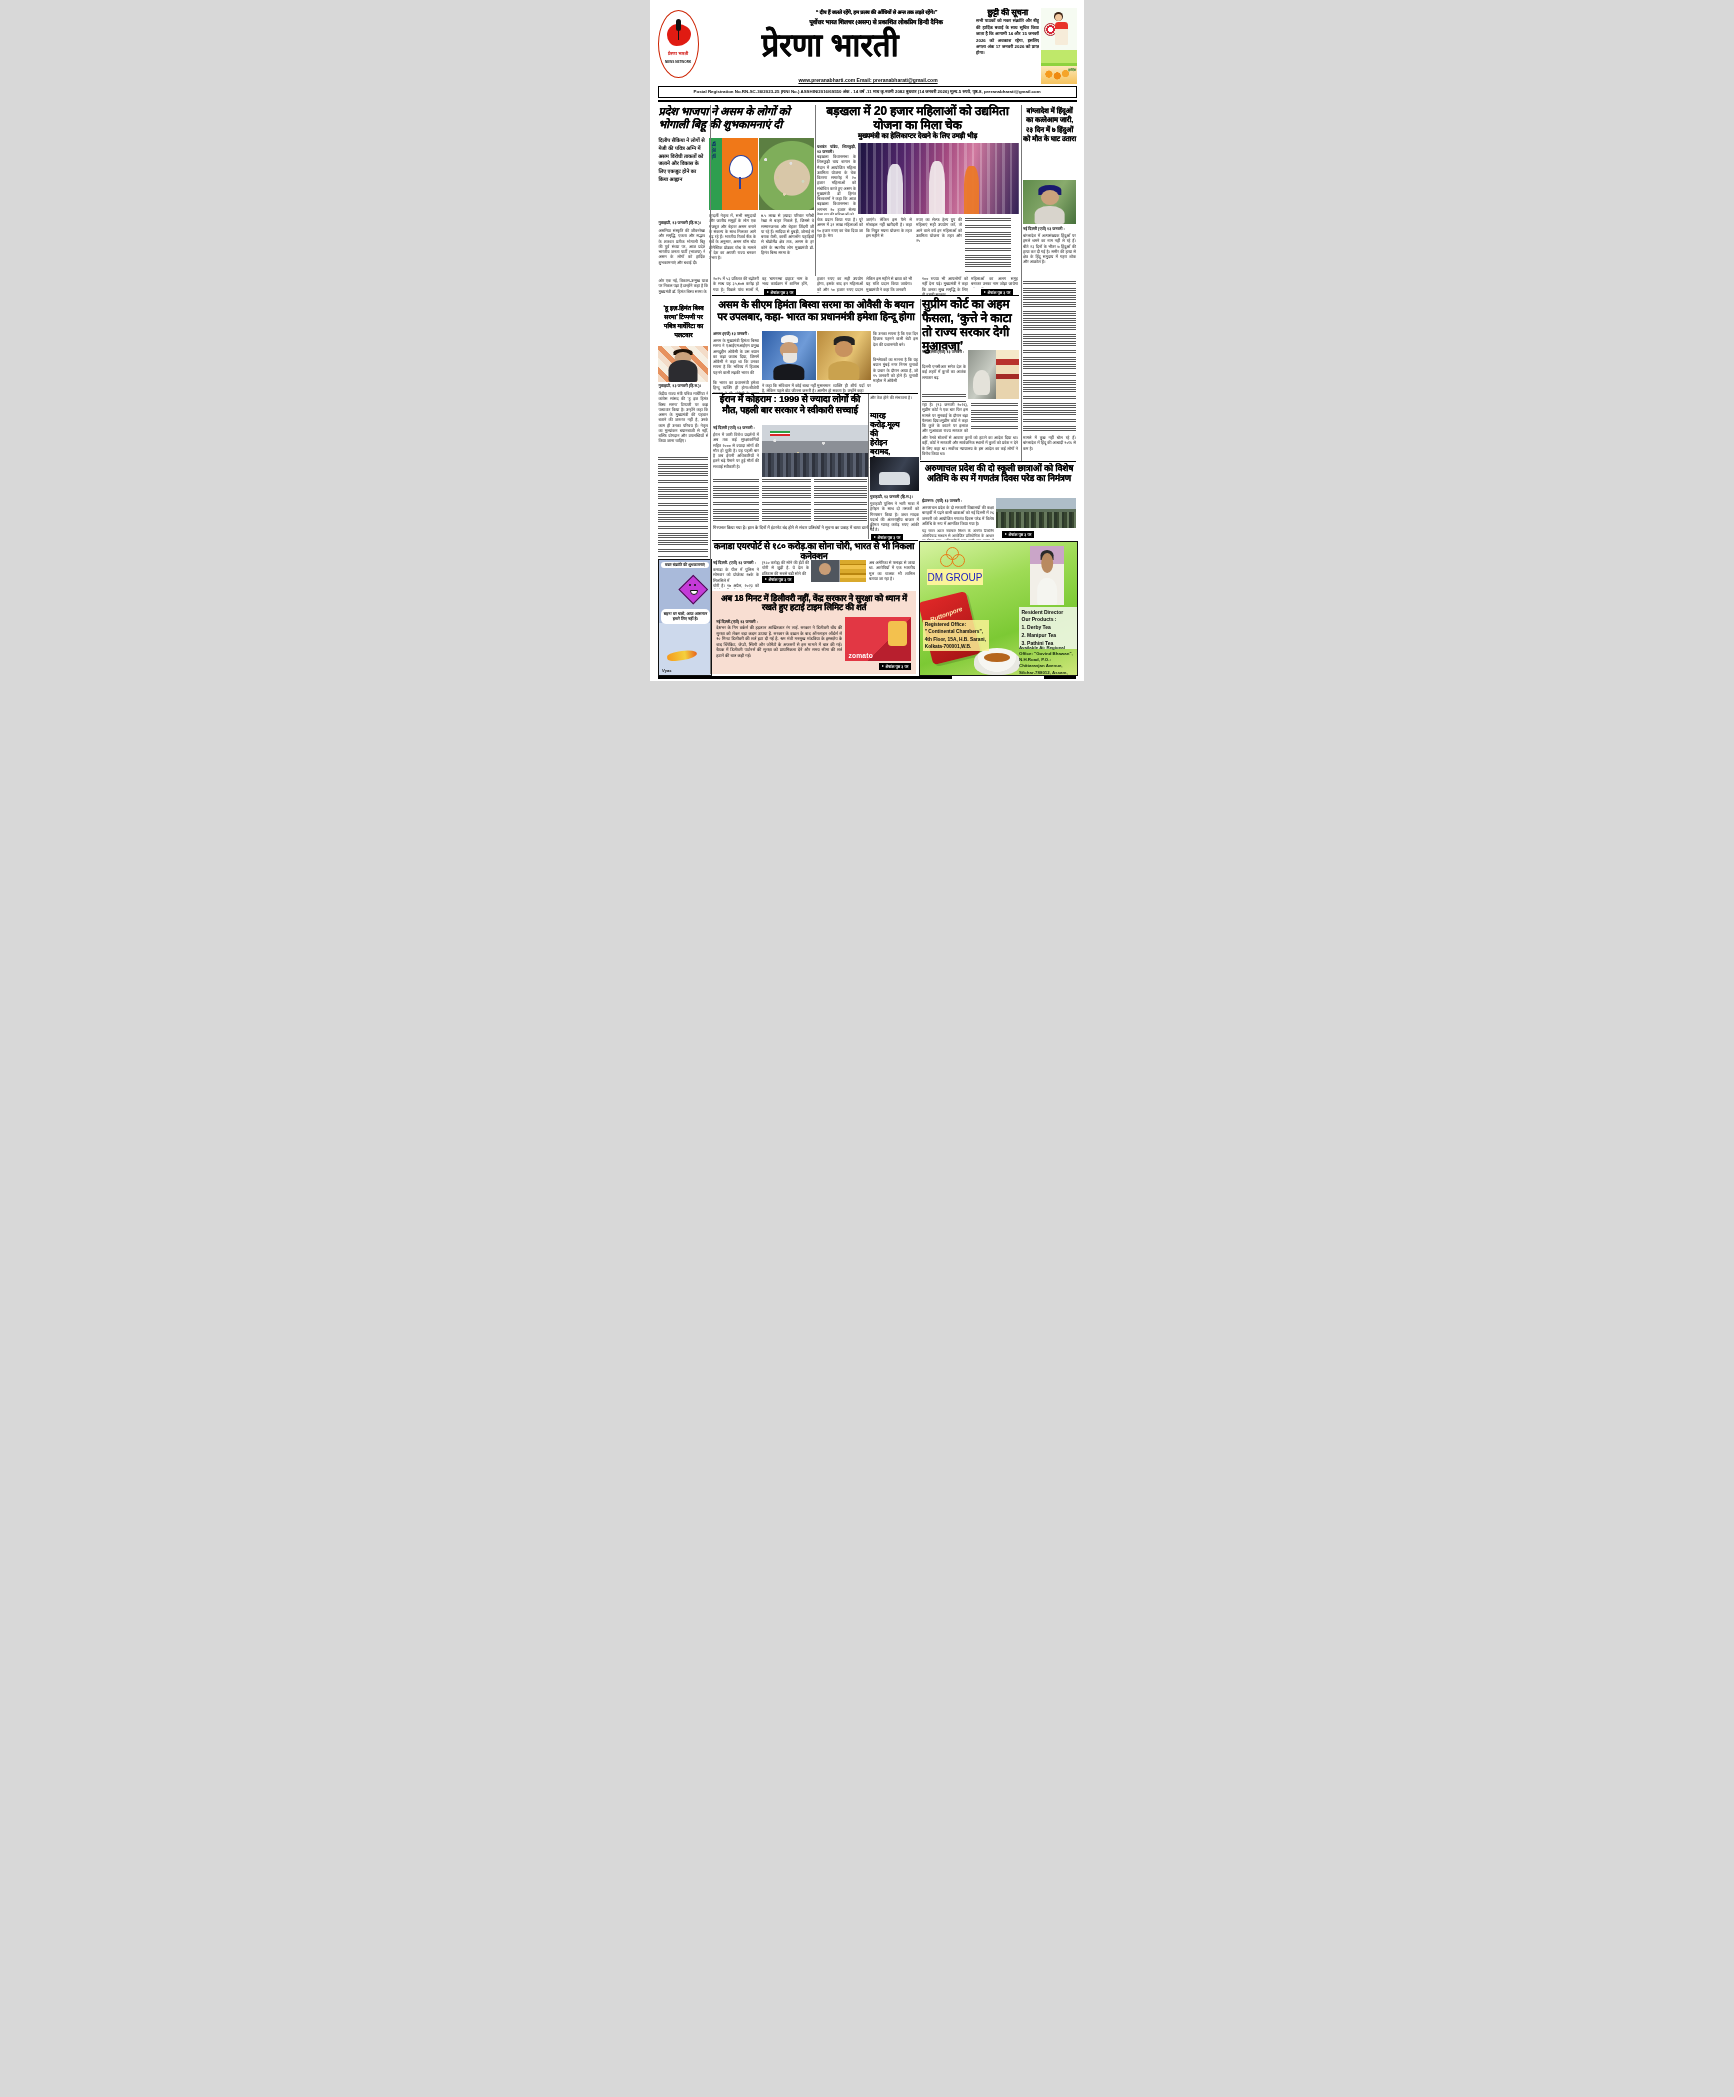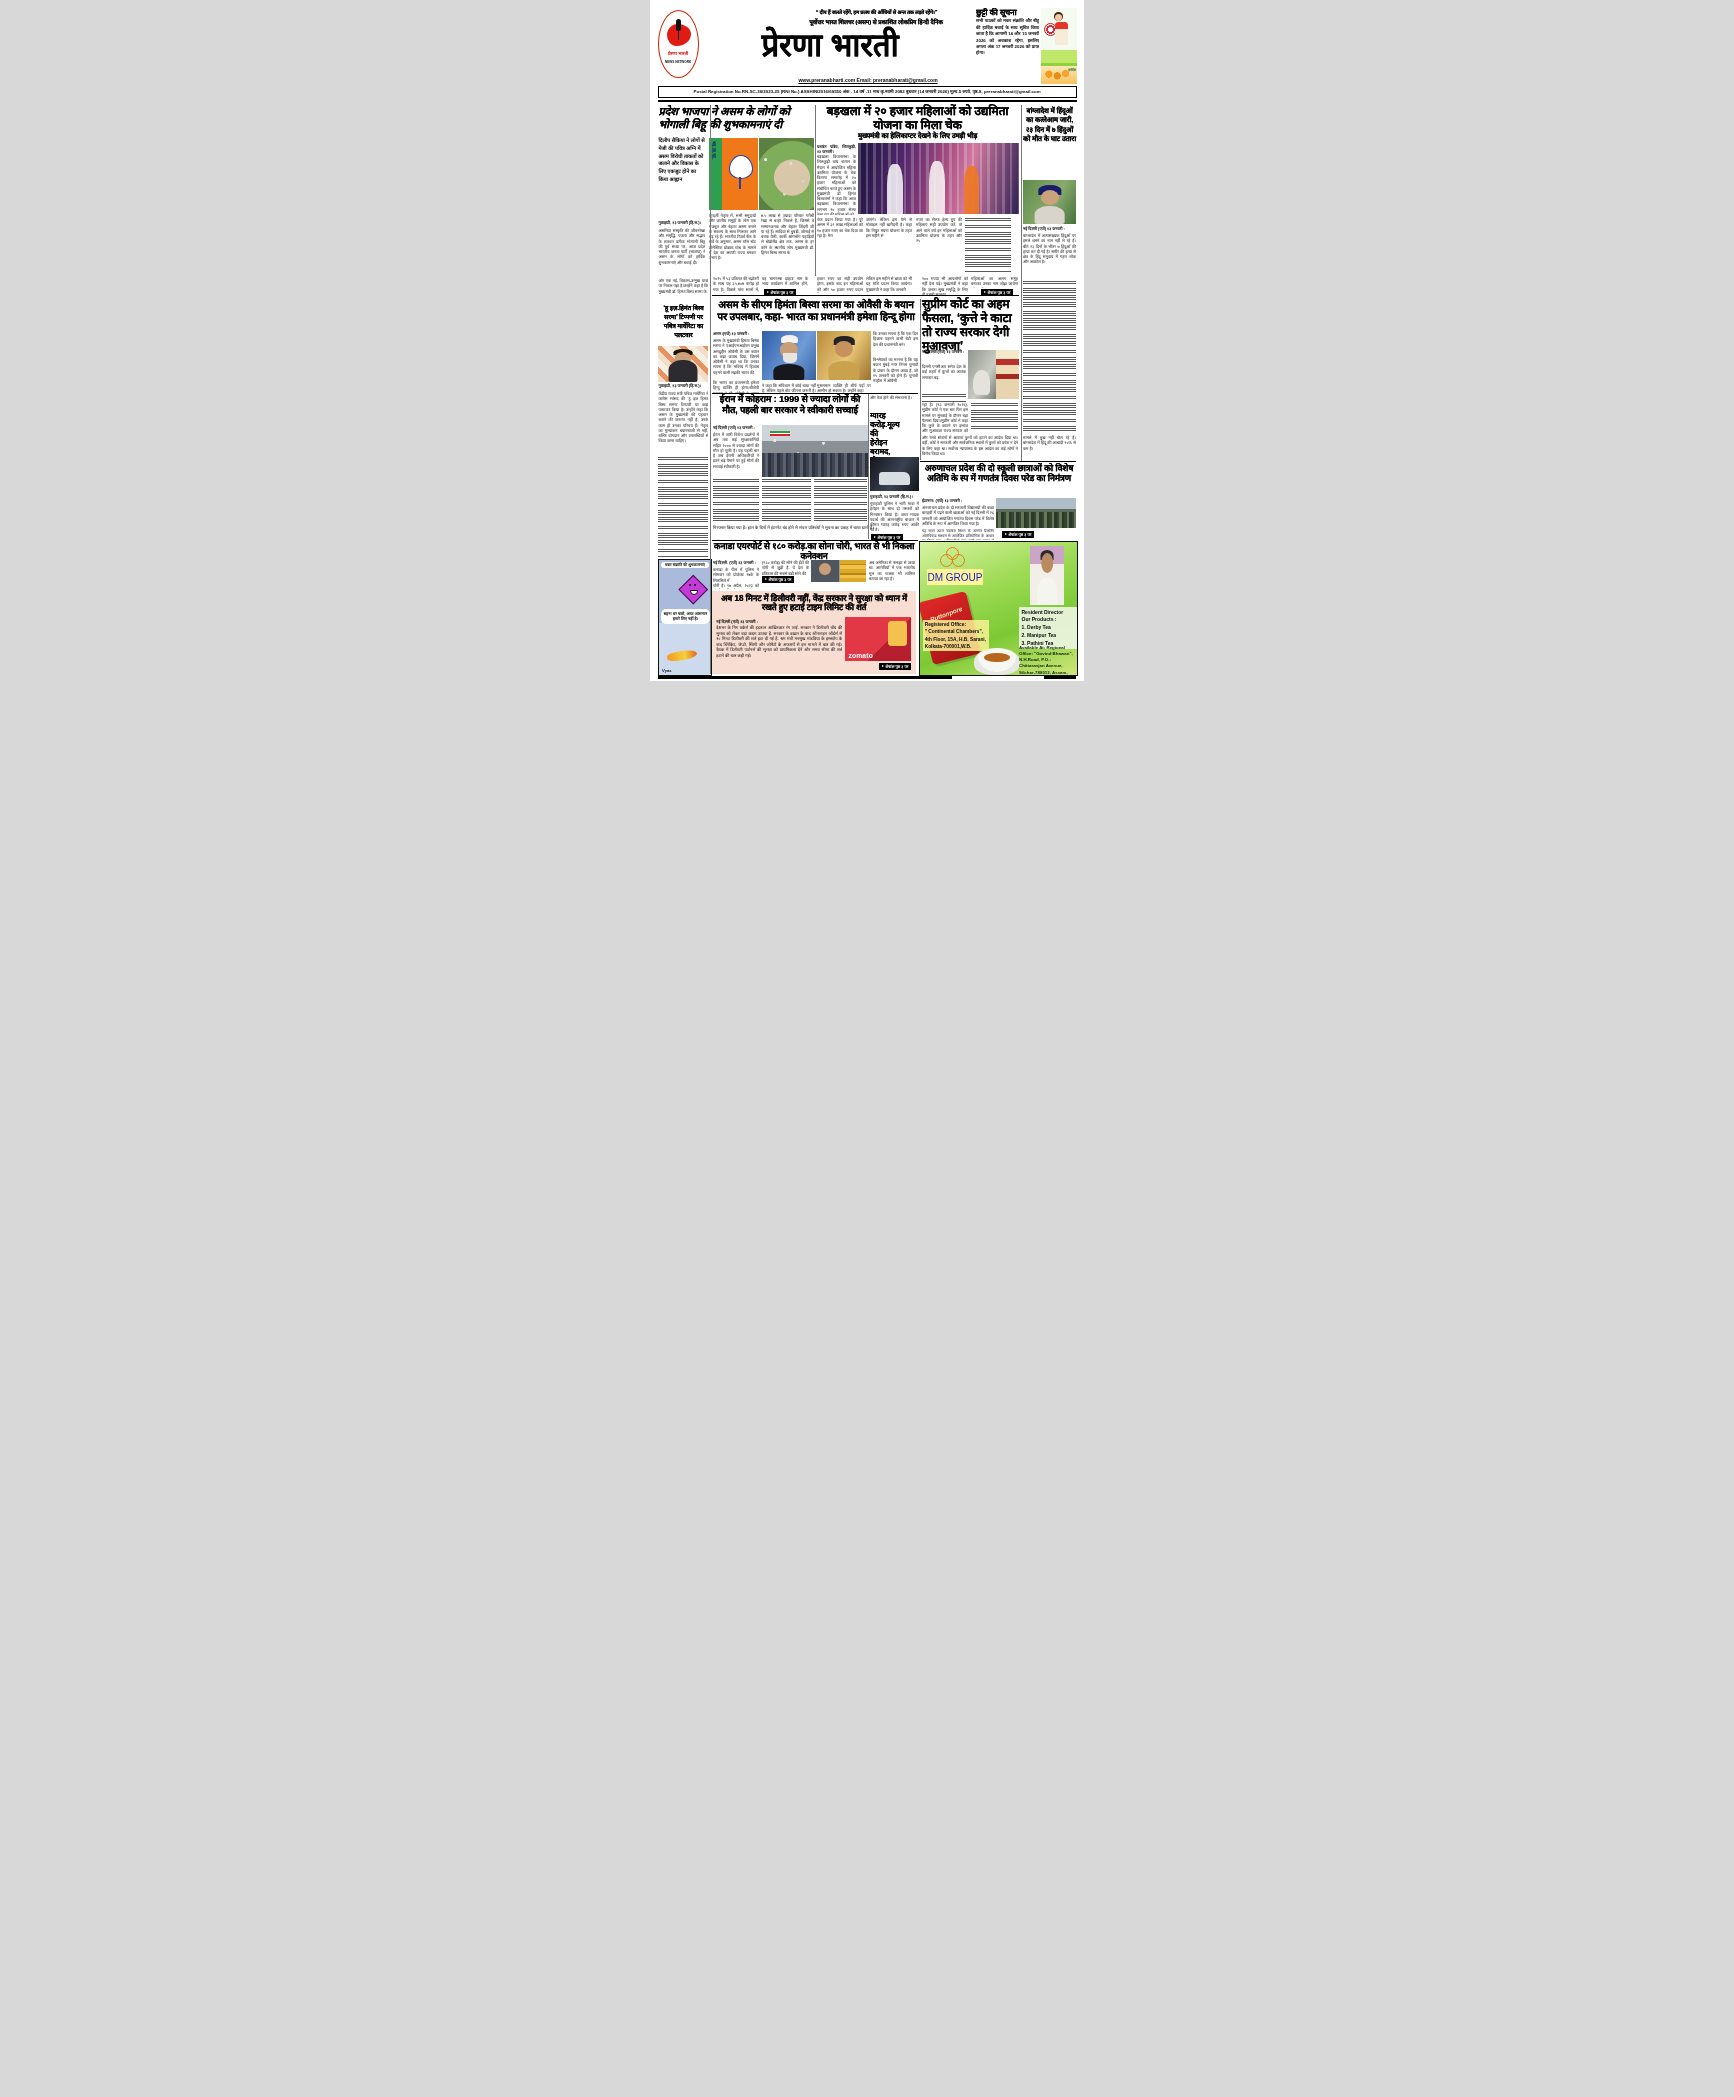--- a/index.html
+++ b/index.html
@@ -43,21 +43,21 @@
     <div class="abs" style="left:1.7px;top:49px;width:34px;font-size:3.1px;font-weight:800;color:#111;">NEWS NETWORK</div>
   </div>
 
   <div class="abs hd ctr" style="left:126px;top:9.2px;width:201px;font-size:5.2px;">“ दीप हैं जलते रहेंगे, हम प्रलय की आँधियों से अन्त तक लड़ते रहेंगे।”</div>
   <div class="abs hd ctr" style="left:117px;top:18.5px;width:218px;font-size:6px;">पूर्वोत्तर भारत शिलचर (असम) से प्रकाशित लोकप्रिय हिन्दी दैनिक</div>
   <div class="abs hd ctr" style="left:50px;top:22px;width:260px;font-size:31px;line-height:1.55;transform:scaleY(1.04);">प्रेरणा भारती</div>
   <div class="abs ctr" style="left:109px;top:77px;width:218px;font-size:5px;font-weight:800;text-decoration:underline;">www.preranabharti.com   Email: preranabharati@gmail.com</div>
 
   <div class="abs" style="left:326px;top:8.4px;width:101px;height:76px;display:flex;gap:1.7px;">
     <div style="flex:1;overflow:hidden;">
-      <div class="hd" style="font-size:8px;text-align:left;">छुट्टी की सूचना</div>
+      <div class="hd" style="font-size:8px;text-align:center;">छुट्टी की सूचना</div>
       <div style="font-size:4.4px;font-weight:800;line-height:1.45;text-align:justify;margin-top:0.8px;">सभी पाठकों को मकर संक्रांति और बीहू की हार्दिक बधाई के साथ सूचित किया जाता है कि आगामी 14 और 15 जनवरी 2026 को अवकाश रहेगा, इसलिए अगला अंक 17 जनवरी 2026 को प्राप्त होगा।</div>
     </div>
     <div style="width:36px;position:relative;background:linear-gradient(180deg,#f6fbf2 0 55%,#bfe86a 55% 72%,#8ed23e 72% 100%);">
       <div class="abs" style="left:12.6px;top:3.4px;width:9.2px;height:9.2px;background:#3a2316;border-radius:50%;"></div>
       <div class="abs" style="left:14px;top:5.9px;width:7.1px;height:7.1px;background:#f2c9a0;border-radius:50%;"></div>
       <div class="abs" style="left:2.5px;top:14.3px;width:11px;height:11px;background:radial-gradient(circle,#fff 0 30%,#d8263a 32% 55%,#f3e9d8 57% 100%);border-radius:50%;border:0.8px solid #b32030;"></div>
       <div class="abs" style="left:14.3px;top:13.4px;width:12.6px;height:23.5px;background:linear-gradient(180deg,#e8332a 0 30%,#f6ecd9 30% 100%);border-radius:3.4px 3.4px 1.3px 1.3px;"></div>
       <div class="abs" style="left:0;bottom:0;width:36px;height:18.5px;background:radial-gradient(circle 3.4px at 22% 45%,#f59a1d 0 3.4px,transparent 3.8px),radial-gradient(circle 3.4px at 45% 55%,#ef8a10 0 3.4px,transparent 3.8px),radial-gradient(circle 3.4px at 68% 42%,#f5a52a 0 3.4px,transparent 3.8px),linear-gradient(180deg,#fbe7b8,#f6c35c);"></div>
       <div class="abs" style="right:0.8px;bottom:12.6px;font-size:3.4px;font-weight:700;color:#2b7a1f;">हार्दिक</div>
     </div>
@@ -76,21 +76,21 @@
     <div class="abs" style="left:20px;top:17px;width:22px;height:22px;background:#fff;border:1.3px solid #2a3f9e;border-radius:50% 50% 50% 50%/60% 60% 40% 40%;"></div>
     <div class="abs" style="left:30px;top:39px;width:1.7px;height:11.7px;background:#2a3f9e;"></div>
   </div>
   <div class="ph" style="left:109px;top:138px;width:55px;height:72px;background:radial-gradient(circle at 60% 55%,#d8c7a8 0 34%,#7fae5a 36% 70%,#5c7f42 72% 100%);">
     <div class="dots"></div>
   </div>
 
   <div class="abs body" style="left:59px;top:213px;width:47px;height:63px;">दूरदर्शी नेतृत्व में, सभी समुदायों और जातीय समूहों के लोग एक मजबूत और बेहतर असम बनाने के संकल्प के साथ मिलकर आगे बढ़ रहे हैं। भारतीय रिजर्व बैंक के सर्वे के अनुसार, असम ग्रॉस स्टेट डोमेस्टिक प्रोडक्ट ग्रोथ के मामले में देश का अग्रणी राज्य बनकर उभरा है।</div>
   <div class="abs body" style="left:111px;top:213px;width:53px;height:63px;">४.५ लाख से ज़्यादा परिवार गरीबी रेखा से बाहर निकले हैं, जिससे वे सम्मानजनक और बेहतर जिंदगी जी पा रहे हैं। सादिया से धुबड़ी, जोनाई से बराक वैली, कार्बी आंगलोंग पहाड़ियों से बोडोलैंड क्षेत्र तक, असम के हर कोने के स्थानीय लोग मुख्यमंत्री डॉ. हिमंत बिस्व सरमा के</div>
 
-  <div class="abs hd ctr" style="left:167px;top:105px;width:201px;font-size:12px;">बड़खला में २० हजार महिलाओं को उद्यमिता योजना का मिला चेक</div>
+  <div class="abs hd ctr" style="left:167px;top:105px;width:201px;font-size:12px;">बड़खला में 20 हजार महिलाओं को उद्यमिता योजना का मिला चेक</div>
   <div class="abs hd ctr" style="left:167px;top:132px;width:201px;font-size:7px;">मुख्यमंत्री का हेलिकाप्टर देखने के लिए उमड़ी भीड़</div>
   <div class="abs body" style="left:167px;top:144px;width:39px;height:9.2px;font-weight:800;">यशवंत पांडेय, शिलकुड़ी, १३ जनवरी।</div>
   <div class="abs body" style="left:167px;top:154px;width:39px;height:61px;">बड़खला विधानसभा के शिलकुड़ी चाय बागान के मैदान में आयोजित महिला उद्यमिता योजना के चेक वितरण समारोह में २० हजार महिलाओं को संबोधित करते हुए असम के मुख्यमंत्री डॉ हिमंत बिश्वशर्मा ने कहा कि आज बड़खला विधानसभा के लगभग २० हजार सेल्फ हेल्प ग्रुप की महिलाओं को</div>
   <div class="ph" style="left:208px;top:143px;width:161px;height:71px;background:linear-gradient(100deg,#1b1440 0%,#53276b 28%,#a34a80 52%,#d27aa0 68%,#302054 100%);">
     <div class="stripeov"></div>
     <div class="abs" style="left:18%;bottom:0;width:10%;height:70%;background:rgba(250,250,250,.85);border-radius:40% 40% 0 0;"></div>
     <div class="abs" style="left:44%;bottom:0;width:10%;height:74%;background:rgba(245,240,240,.9);border-radius:40% 40% 0 0;"></div>
     <div class="abs" style="left:66%;bottom:0;width:9%;height:68%;background:rgba(235,120,40,.95);border-radius:40% 40% 0 0;"></div>
   </div>
   <div class="abs body" style="left:167px;top:217px;width:46px;height:58px;">चेक प्रदान किया गया है। पूरे असम में ३२ लाख महिलाओं को १० हजार रुपए का चेक दिया जा रहा है। मेरा</div>

